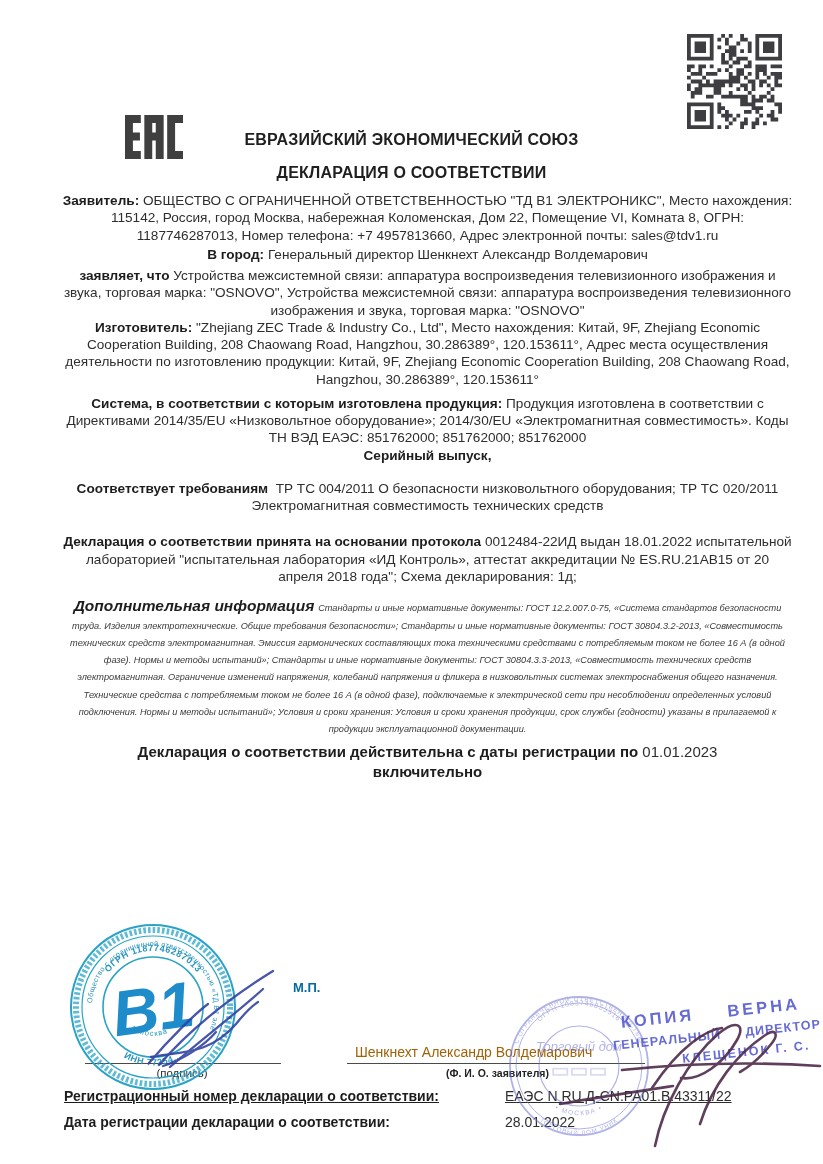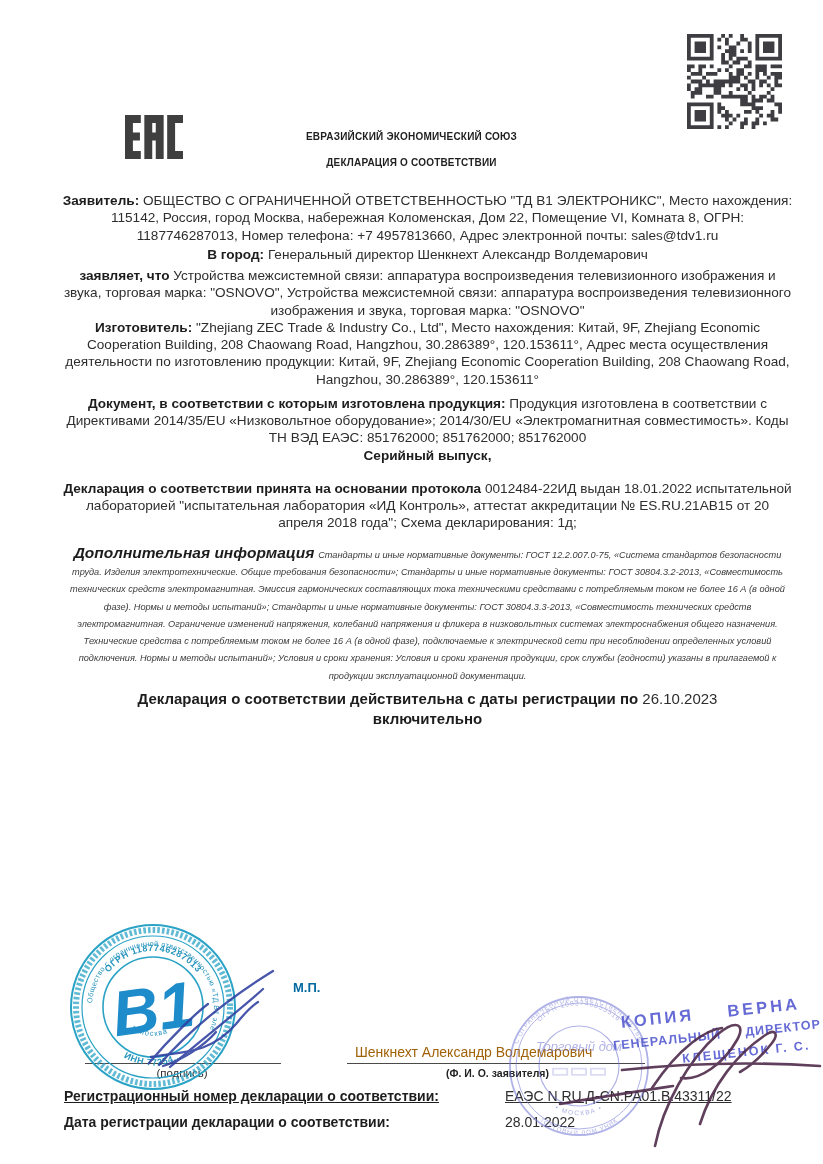--- a/index.html
+++ b/index.html
@@ -2,21 +2,21 @@
 <html><head>
 <meta charset="utf-8">
 <style>
   html,body{margin:0;padding:0;background:#e8e8e8;}
   .page{position:relative;width:823px;height:1164px;background:#ffffff;overflow:hidden;
         font-family:"Liberation Sans",sans-serif;color:#2b2b2b;margin:0 auto;}
   
   .eac{position:absolute;left:125px;top:114px;width:58px;height:46px;}
   .qr{position:absolute;left:687px;top:34px;width:95px;height:95px;}
   .hdr{position:absolute;left:0;top:131px;width:100%;text-align:center;}
-  .hdr div{font-weight:bold;font-size:10px;color:#1f1f1f;letter-spacing:.2px;}
+  .hdr div{font-weight:bold;font-size:16px;color:#1f1f1f;letter-spacing:.2px;}
   .hdr .hdr2{margin-top:15px;}
   
   .bodytext{position:absolute;left:62px;top:192px;width:731px;font-size:13.6px;line-height:1.27;color:#2e2e2e;text-align:center;}
   .bodytext p{margin:0;}
   .bodytext b{color:#1d1d1d;}
   .p-app{margin-bottom:2px !important;}
   .p-person{margin-bottom:4px !important;}
   .p-manu{margin-bottom:7px !important;}
   .p-serial{margin-bottom:16px !important;}
   .p-compl{margin-bottom:19px !important;}
@@ -68,25 +68,26 @@
 
   <svg id="qr-svg" class="qr" viewBox="0 0 25 25">
       <path d="M9,0h1v1h-1zM11,0h1v1h-1zM14,0h1v1h-1zM8,1h1v1h-1zM10,1h1v1h-1zM14,1h1v1h-1zM15,1h1v1h-1zM10,2h1v1h-1zM13,2h1v1h-1zM16,2h1v1h-1zM8,3h1v1h-1zM11,3h1v1h-1zM12,3h1v1h-1zM16,3h1v1h-1zM10,4h1v1h-1zM11,4h1v1h-1zM12,4h1v1h-1zM14,4h1v1h-1zM16,4h1v1h-1zM9,5h1v1h-1zM11,5h1v1h-1zM12,5h1v1h-1zM9,6h1v1h-1zM11,6h1v1h-1zM13,6h1v1h-1zM14,6h1v1h-1zM15,6h1v1h-1zM9,7h1v1h-1zM10,7h1v1h-1zM12,7h1v1h-1zM13,7h1v1h-1zM16,7h1v1h-1zM0,8h1v1h-1zM1,8h1v1h-1zM3,8h1v1h-1zM4,8h1v1h-1zM6,8h1v1h-1zM11,8h1v1h-1zM15,8h1v1h-1zM16,8h1v1h-1zM18,8h1v1h-1zM19,8h1v1h-1zM20,8h1v1h-1zM22,8h1v1h-1zM23,8h1v1h-1zM24,8h1v1h-1zM0,9h1v1h-1zM3,9h1v1h-1zM8,9h1v1h-1zM10,9h1v1h-1zM13,9h1v1h-1zM14,9h1v1h-1zM18,9h1v1h-1zM19,9h1v1h-1zM20,9h1v1h-1zM1,10h1v1h-1zM2,10h1v1h-1zM3,10h1v1h-1zM5,10h1v1h-1zM6,10h1v1h-1zM7,10h1v1h-1zM11,10h1v1h-1zM13,10h1v1h-1zM14,10h1v1h-1zM16,10h1v1h-1zM18,10h1v1h-1zM20,10h1v1h-1zM22,10h1v1h-1zM23,10h1v1h-1zM24,10h1v1h-1zM0,11h1v1h-1zM4,11h1v1h-1zM11,11h1v1h-1zM12,11h1v1h-1zM13,11h1v1h-1zM15,11h1v1h-1zM18,11h1v1h-1zM21,11h1v1h-1zM23,11h1v1h-1zM24,11h1v1h-1zM1,12h1v1h-1zM2,12h1v1h-1zM3,12h1v1h-1zM5,12h1v1h-1zM7,12h1v1h-1zM8,12h1v1h-1zM9,12h1v1h-1zM10,12h1v1h-1zM11,12h1v1h-1zM12,12h1v1h-1zM13,12h1v1h-1zM16,12h1v1h-1zM17,12h1v1h-1zM19,12h1v1h-1zM20,12h1v1h-1zM23,12h1v1h-1zM0,13h1v1h-1zM3,13h1v1h-1zM4,13h1v1h-1zM5,13h1v1h-1zM6,13h1v1h-1zM7,13h1v1h-1zM8,13h1v1h-1zM9,13h1v1h-1zM11,13h1v1h-1zM14,13h1v1h-1zM15,13h1v1h-1zM17,13h1v1h-1zM19,13h1v1h-1zM21,13h1v1h-1zM23,13h1v1h-1zM24,13h1v1h-1zM0,14h1v1h-1zM2,14h1v1h-1zM3,14h1v1h-1zM7,14h1v1h-1zM8,14h1v1h-1zM13,14h1v1h-1zM15,14h1v1h-1zM17,14h1v1h-1zM22,14h1v1h-1zM1,15h1v1h-1zM2,15h1v1h-1zM3,15h1v1h-1zM7,15h1v1h-1zM8,15h1v1h-1zM11,15h1v1h-1zM16,15h1v1h-1zM21,15h1v1h-1zM1,16h1v1h-1zM5,16h1v1h-1zM6,16h1v1h-1zM9,16h1v1h-1zM10,16h1v1h-1zM11,16h1v1h-1zM12,16h1v1h-1zM13,16h1v1h-1zM14,16h1v1h-1zM15,16h1v1h-1zM17,16h1v1h-1zM19,16h1v1h-1zM20,16h1v1h-1zM22,16h1v1h-1zM14,17h1v1h-1zM15,17h1v1h-1zM17,17h1v1h-1zM18,17h1v1h-1zM19,17h1v1h-1zM21,17h1v1h-1zM22,17h1v1h-1zM8,18h1v1h-1zM14,18h1v1h-1zM15,18h1v1h-1zM16,18h1v1h-1zM17,18h1v1h-1zM23,18h1v1h-1zM24,18h1v1h-1zM8,19h1v1h-1zM9,19h1v1h-1zM17,19h1v1h-1zM18,19h1v1h-1zM19,19h1v1h-1zM24,19h1v1h-1zM8,20h1v1h-1zM10,20h1v1h-1zM15,20h1v1h-1zM16,20h1v1h-1zM18,20h1v1h-1zM22,20h1v1h-1zM24,20h1v1h-1zM9,21h1v1h-1zM10,21h1v1h-1zM11,21h1v1h-1zM13,21h1v1h-1zM19,21h1v1h-1zM21,21h1v1h-1zM22,21h1v1h-1zM10,22h1v1h-1zM12,22h1v1h-1zM15,22h1v1h-1zM18,22h1v1h-1zM22,22h1v1h-1zM23,22h1v1h-1zM11,23h1v1h-1zM14,23h1v1h-1zM15,23h1v1h-1zM17,23h1v1h-1zM18,23h1v1h-1zM20,23h1v1h-1zM8,24h1v1h-1zM10,24h1v1h-1zM14,24h1v1h-1zM17,24h1v1h-1zM0,0h7v7h-7z M1,1v5h5v-5z M2,2h3v3h-3zM18,0h7v7h-7z M19,1v5h5v-5z M20,2h3v3h-3zM0,18h7v7h-7z M1,19v5h5v-5z M2,20h3v3h-3z" fill="#3d3d42" fill-rule="evenodd"></path>
     </svg>
 
   <div class="bodytext">
     <p class="p-app"><b>Заявитель:</b> <span>ОБЩЕСТВО С ОГРАНИЧЕННОЙ ОТВЕТСТВЕННОСТЬЮ "ТД В1 ЭЛЕКТРОНИКС", Место нахождения: 115142, Россия, город Москва, набережная Коломенская, Дом 22, Помещение VI, Комната 8, ОГРН: 1187746287013, Номер телефона: +7 4957813660, Адрес электронной почты: sales@tdv1.ru</span></p>
     <p class="p-person"><b>В город:</b> <span>Генеральный директор Шенкнехт Александр Волдемарович</span></p>
     <p><b>заявляет, что</b> <span>Устройства межсистемной связи: аппаратура воспроизведения телевизионного изображения и звука, торговая марка: "OSNOVO", Устройства межсистемной связи: аппаратура воспроизведения телевизионного изображения и звука, торговая марка: "OSNOVO"</span></p>
     <p class="p-manu"><b>Изготовитель:</b> <span>"Zhejiang ZEC Trade &amp; Industry Co., Ltd", Место нахождения: Китай, 9F, Zhejiang Economic Cooperation Building, 208 Chaowang Road, Hangzhou, 30.286389°, 120.153611°, Адрес места осуществления деятельности по изготовлению продукции: Китай, 9F, Zhejiang Economic Cooperation Building, 208 Chaowang Road, Hangzhou, 30.286389°, 120.153611°</span></p>
-    <p><b>Документ, в соответствии с которым изготовлена продукция:</b> <span>Продукция изготовлена в соответствии с Директивами 2014/35/EU «Низковольтное оборудование»; 2014/30/EU «Электромагнитная совместимость». Коды ТН ВЭД ЕАЭС: 851762000; 851762000; 851762000</span></p>
+    <p><b>Система, в соответствии с которым изготовлена продукция:</b> <span>Продукция изготовлена в соответствии с Директивами 2014/35/EU «Низковольтное оборудование»; 2014/30/EU «Электромагнитная совместимость». Коды ТН ВЭД ЕАЭС: 851762000; 851762000; 851762000</span></p>
     <p class="p-serial"><b>Серийный выпуск,</b></p>
+    <p class="p-compl"><b>Соответствует требованиям</b>&nbsp; <span>ТР ТС 004/2011 О безопасности низковольтного оборудования; ТР ТС 020/2011 Электромагнитная совместимость технических средств</span></p>
     <p class="p-basis"><b>Декларация о соответствии принята на основании протокола</b> <span>0012484-22ИД выдан 18.01.2022 испытательной лабораторией "испытательная лаборатория «ИД Контроль», аттестат аккредитации № ES.RU.21АВ15 от 20 апреля 2018 года"; Схема декларирования: 1д;</span></p>
     <p class="p-add"><b class="add-label">Дополнительная информация</b> <span class="tiny">Стандарты и иные нормативные документы: ГОСТ 12.2.007.0-75, «Система стандартов безопасности труда. Изделия электротехнические. Общие требования безопасности»; Стандарты и иные нормативные документы: ГОСТ 30804.3.2-2013, «Совместимость технических средств электромагнитная. Эмиссия гармонических составляющих тока техническими средствами с потребляемым током не более 16 А (в одной фазе). Нормы и методы испытаний»; Стандарты и иные нормативные документы: ГОСТ 30804.3.3-2013, «Совместимость технических средств электромагнитная. Ограничение изменений напряжения, колебаний напряжения и фликера в низковольтных системах электроснабжения общего назначения. Технические средства с потребляемым током не более 16 А (в одной фазе), подключаемые к электрической сети при несоблюдении определенных условий подключения. Нормы и методы испытаний»; Условия и сроки хранения: Условия и сроки хранения продукции, срок службы (годности) указаны в прилагаемой к продукции эксплуатационной документации.</span></p>
-    <p class="validity"><b>Декларация о соответствии действительна с даты регистрации по</b> <span>26.10.2023</span> <b class="vb2">включительно</b></p>
+    <p class="validity"><b>Декларация о соответствии действительна с даты регистрации по</b> <span>01.01.2023</span> <b class="vb2">включительно</b></p>
   </div>
 
   <div class="mp">М.П.</div>
   <div class="sig-line"></div>
   <div class="podpis">(подпись)</div>
   <div class="fio-line"></div>
   <div class="fio">Шенкнехт Александр Волдемарович</div>
   <div class="fio-cap">(Ф. И. О. заявителя)</div>
 
   <div class="f-label r1">Регистрационный номер декларации о соответствии:</div>

